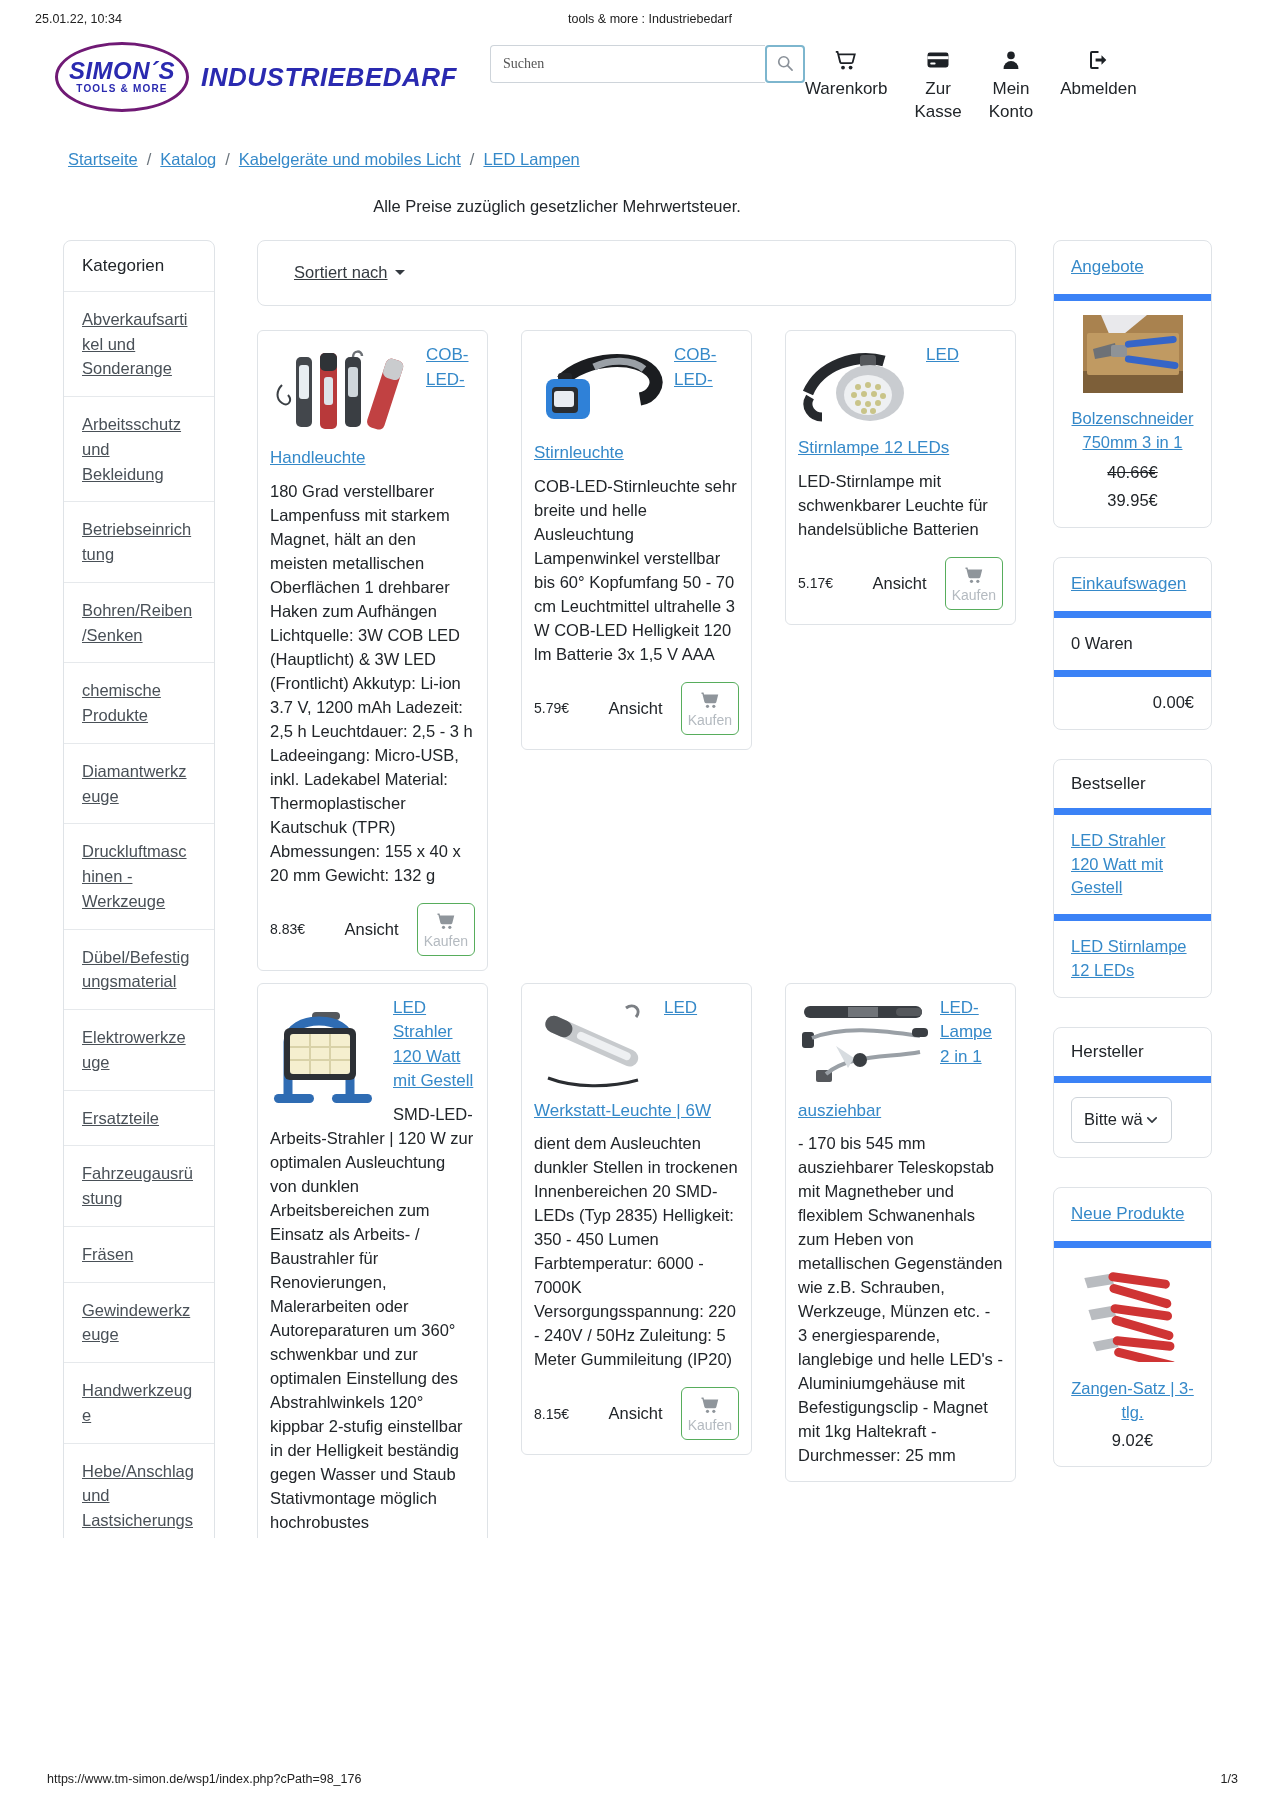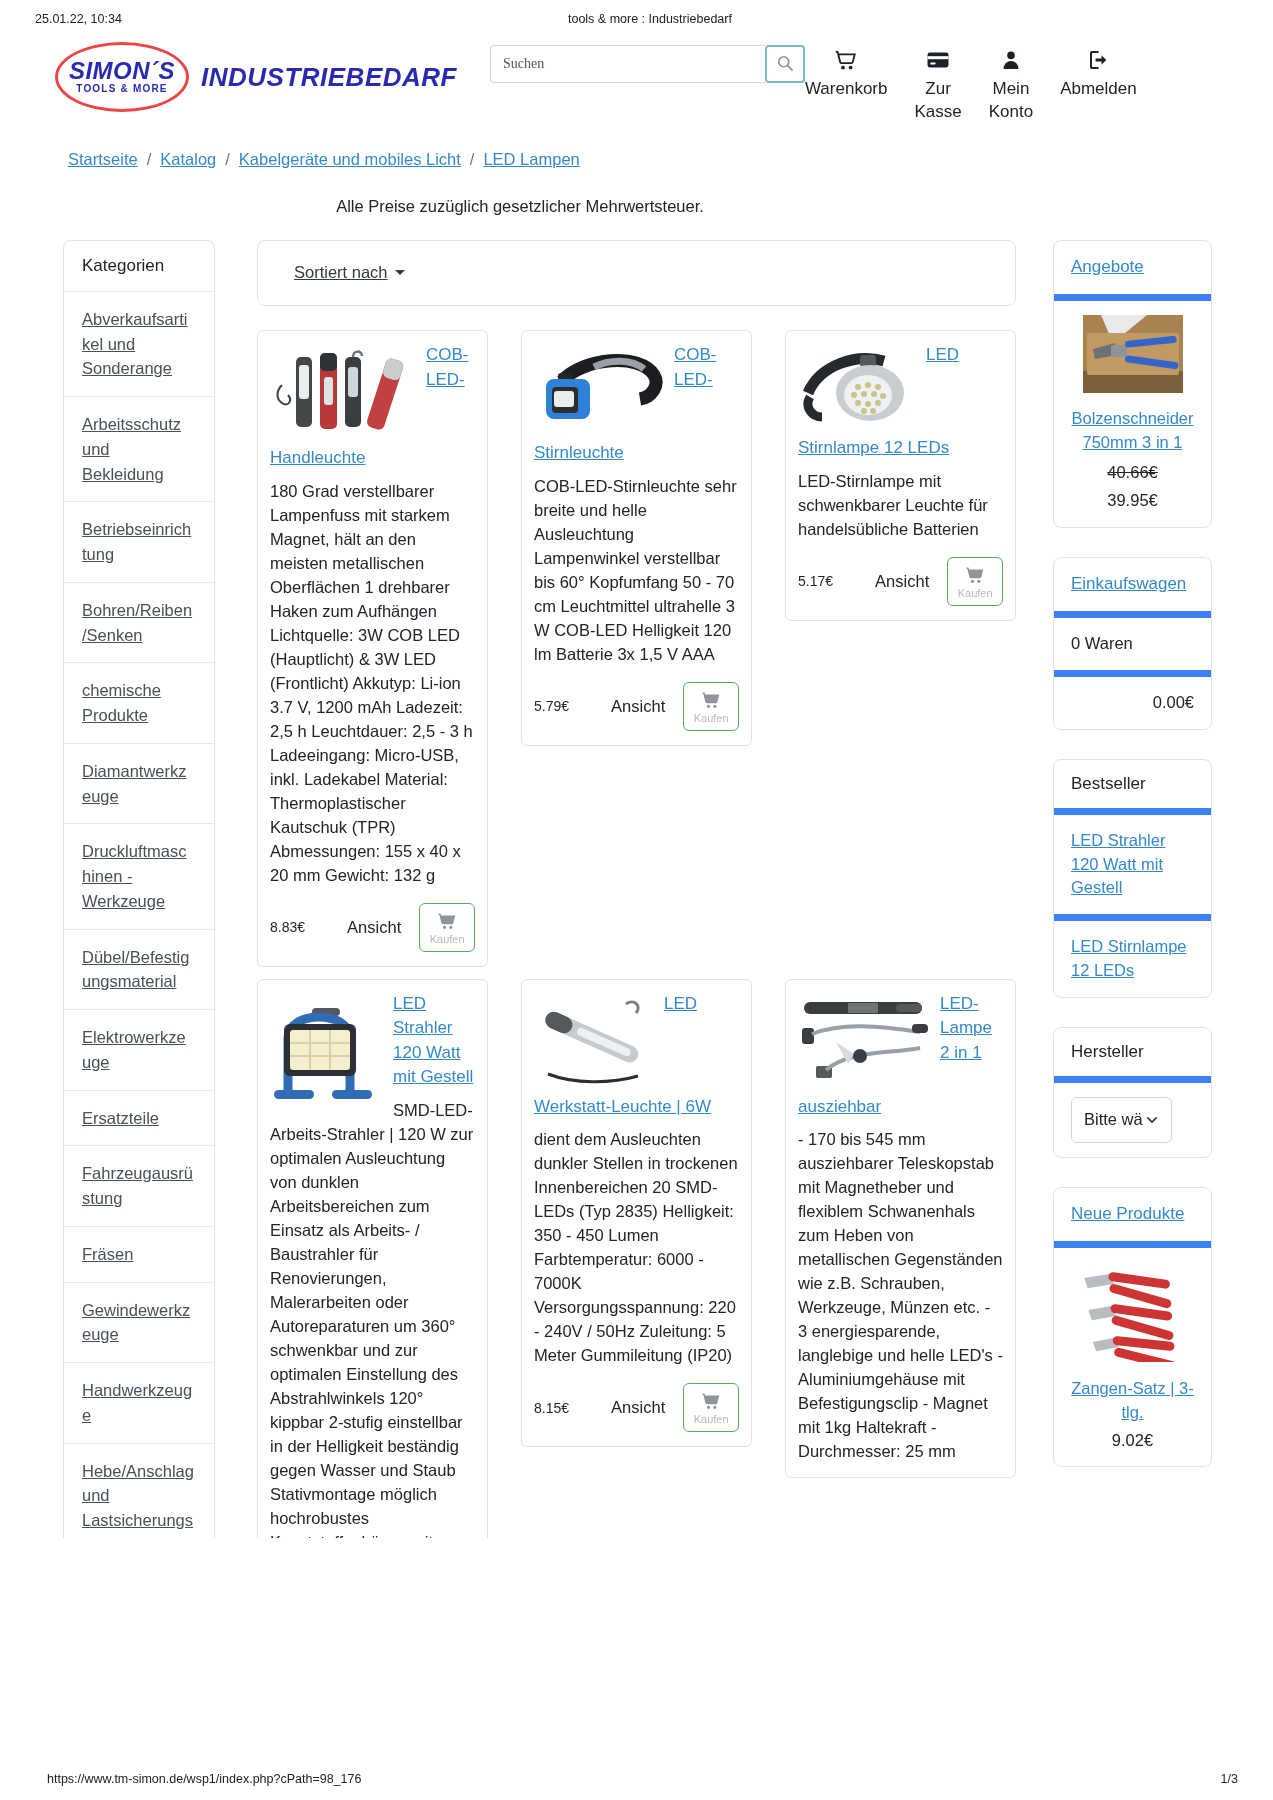--- a/index.html
+++ b/index.html
@@ -8,21 +8,21 @@
   a{cursor:pointer;}
   
   .meta-row{display:flex;align-items:flex-start;padding:12px 35px 0 35px;font-size:12.5px;color:#222;}
   .meta-date{white-space:nowrap;}
   .meta-title{flex:1;text-align:center;transform:translateX(-30px);}
   
   .clip{height:1512px;overflow:hidden;}
   
   .header-row{display:flex;align-items:flex-start;margin:16px 35px 0 55px;}
   .logo-wrap{display:flex;align-items:flex-start;text-decoration:none;}
-  .logo-oval{width:128px;height:64px;border:3px solid #ef4444;border-radius:50%;
+  .logo-oval{width:128px;height:64px;border:3px solid #701a75;border-radius:50%;
              display:flex;flex-direction:column;align-items:center;justify-content:center;gap:0;}
   .logo-simon{color:#2a2ab0;font-style:italic;font-weight:800;font-size:24px;letter-spacing:.5px;line-height:1;}
   .logo-tools{color:#2a2ab0;font-weight:700;font-size:10px;letter-spacing:1.2px;line-height:1.2;}
   .logo-brand{color:#2a2ab0;font-style:italic;font-weight:800;font-size:26px;letter-spacing:.5px;
               margin:20px 0 0 12px;white-space:nowrap;}
   .search-wrap{display:flex;margin-left:33px;margin-top:3px;}
   .search-input{width:250px;height:36px;border:1px solid #ced4da;border-right:none;border-radius:4px 0 0 4px;
                 padding:0 12px;font-size:14px;font-family:Liberation Serif, serif;color:#be185d;outline:none;}
   .search-input::placeholder{color:#555;}
   .search-btn{width:40px;height:38px;background:#fff;border:2px solid #7db6ce;border-radius:4px;
@@ -30,21 +30,21 @@
   .nav-group{margin-left:auto;margin-right:178px;display:flex;gap:27px;margin-top:6px;}
   .nav-item{display:flex;flex-direction:column;align-items:center;text-decoration:none;color:#212529;}
   .nav-icon{width:24px;height:24px;color:#1d2126;}
   .nav-icon svg{width:24px;height:24px;display:block;}
   .nav-label{font-size:17px;margin-top:6px;text-align:center;line-height:1.35;color:#212529;}
   .nav-label.narrow{max-width:52px;}
   
   .breadcrumb{margin:26px 0 0 68px;font-size:16.5px;color:#6c757d;}
   .breadcrumb a{color:#3589c9;text-decoration:underline;}
   .breadcrumb .sep{margin:0 9px;color:#6c757d;text-decoration:none;}
-  .notice{margin-top:28px;width:1040px;text-align:center;font-size:16.5px;color:#212529;}
+  .notice{margin-top:28px;width:1040px;text-align:center;font-size:16.5px;color:#212529;padding-left:37px;}
   
   .columns{display:flex;align-items:flex-start;margin:24px 0 0 63px;}
   .col-left{width:152px;}
   .col-main{width:759px;margin-left:42px;}
   .col-right{width:159px;margin-left:37px;}
   .panel{border:1px solid #dfe3e7;border-radius:8px;background:#fff;}
   
   .cat-header{padding:15px 18px;font-size:17px;}
   .cat-item{padding:15px 20px 15px 18px;border-top:1px solid #e6e9ec;font-size:16.5px;line-height:1.5;}
   .cat-item a{color:#495057;text-decoration:underline;overflow-wrap:anywhere;display:block;}
@@ -58,21 +58,21 @@
   .card{border:1px solid #dfe3e7;border-radius:6px;padding:12px 12px 14px;background:#fff;}
   .thumb{float:left;margin:2px 8px 6px 0;}
   .thumb svg{display:block;}
   .p-title{font-size:17px;color:#3589c9;text-decoration:underline;line-height:1.45;}
   .desc{margin:8px 0 0;font-size:16.5px;line-height:24px;color:#212529;clear:none;}
   .price-row{clear:both;display:flex;align-items:center;margin-top:16px;}
   .price{font-size:14px;width:84px;}
   .view-btn{background:none;border:none;font-family:inherit;font-size:16.5px;color:#212529;padding:10px 4px;cursor:pointer;}
   .buy-btn{margin-left:14px;width:62px;border:1px solid #57ad5c;border-radius:6px;background:#fff;color:#b4bac0;
            display:flex;flex-direction:column;align-items:center;padding:7px 6px 6px;font-family:inherit;
-           font-size:11px;cursor:pointer;}
+           font-size:14px;cursor:pointer;}
   .buy-btn svg{width:22px;height:20px;color:#8f959b;margin-bottom:2px;}
   
   .side-card{border:1px solid #dfe3e7;border-radius:8px;background:#fff;margin-bottom:29px;}
   .side-header{padding:14px 17px;font-size:17px;}
   .side-header a{color:#3589c9;text-decoration:underline;overflow-wrap:anywhere;display:block;line-height:1.45;}
   .side-cell{border-top:7px solid #3b82f6;padding:14px 17px;font-size:16.5px;line-height:1.45;}
   .side-cell a{color:#3589c9;text-decoration:underline;overflow-wrap:anywhere;}
   .side-cell.center{text-align:center;}
   .side-cell.right{text-align:right;}
   .side-thumb{display:inline-block;margin-bottom:8px;}

